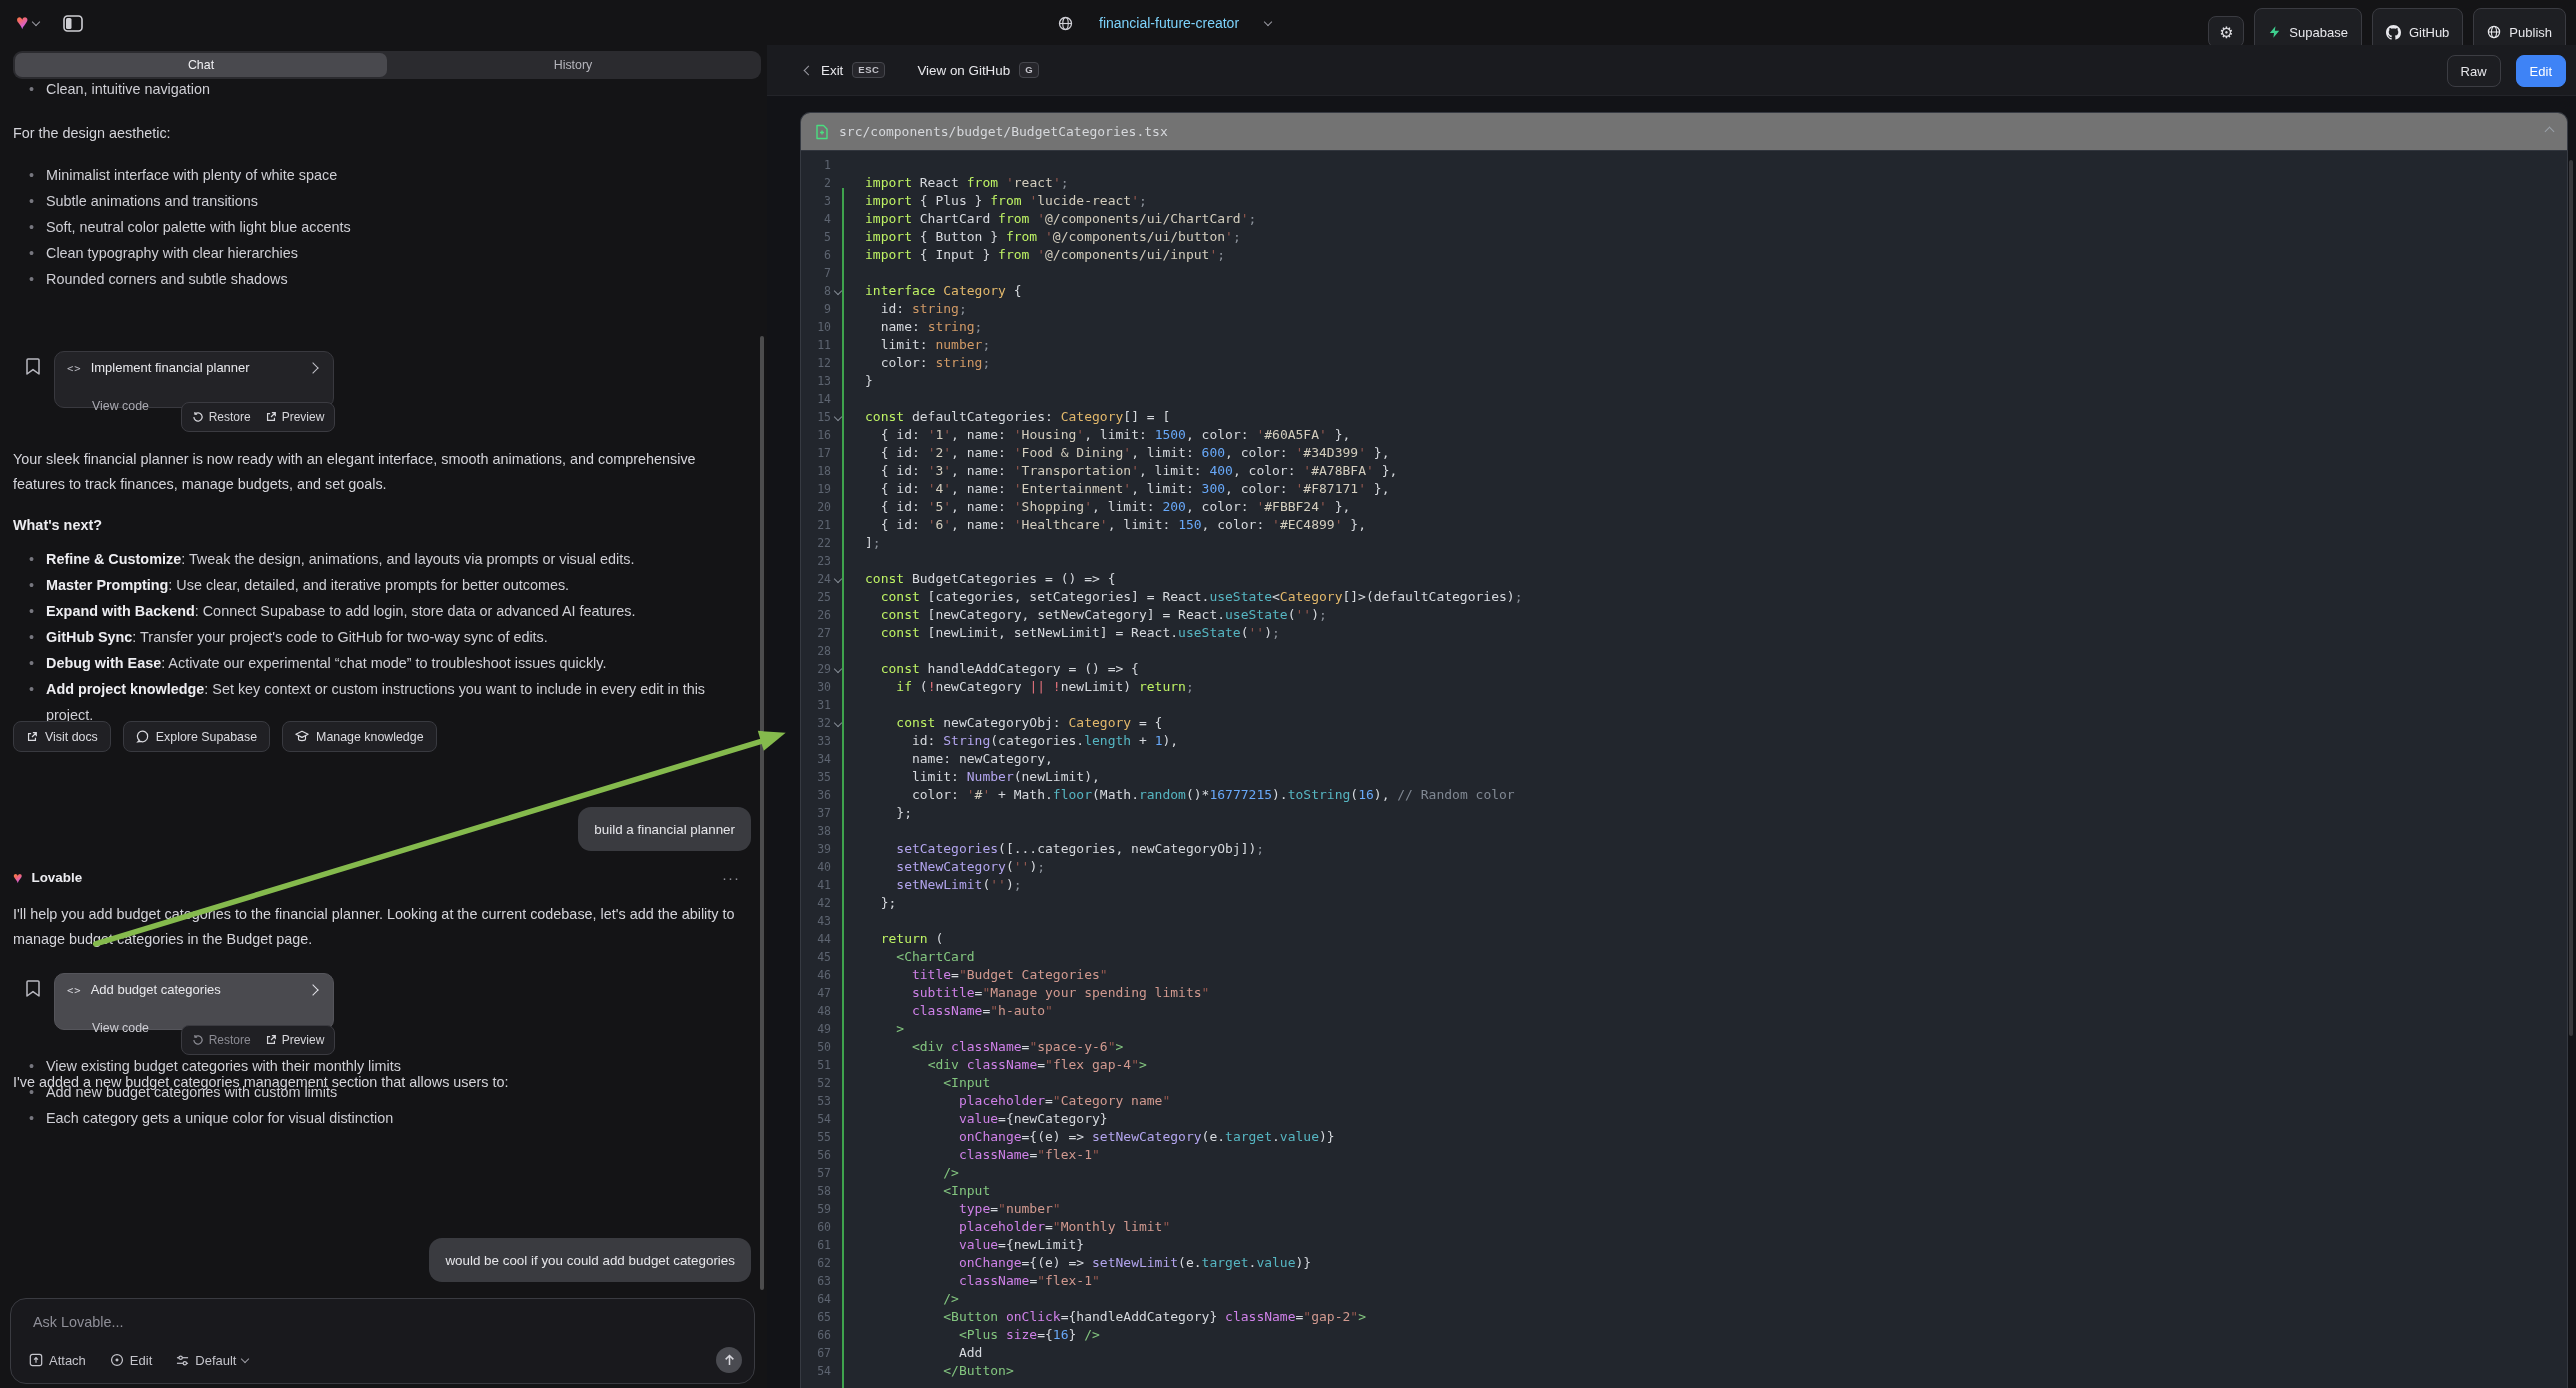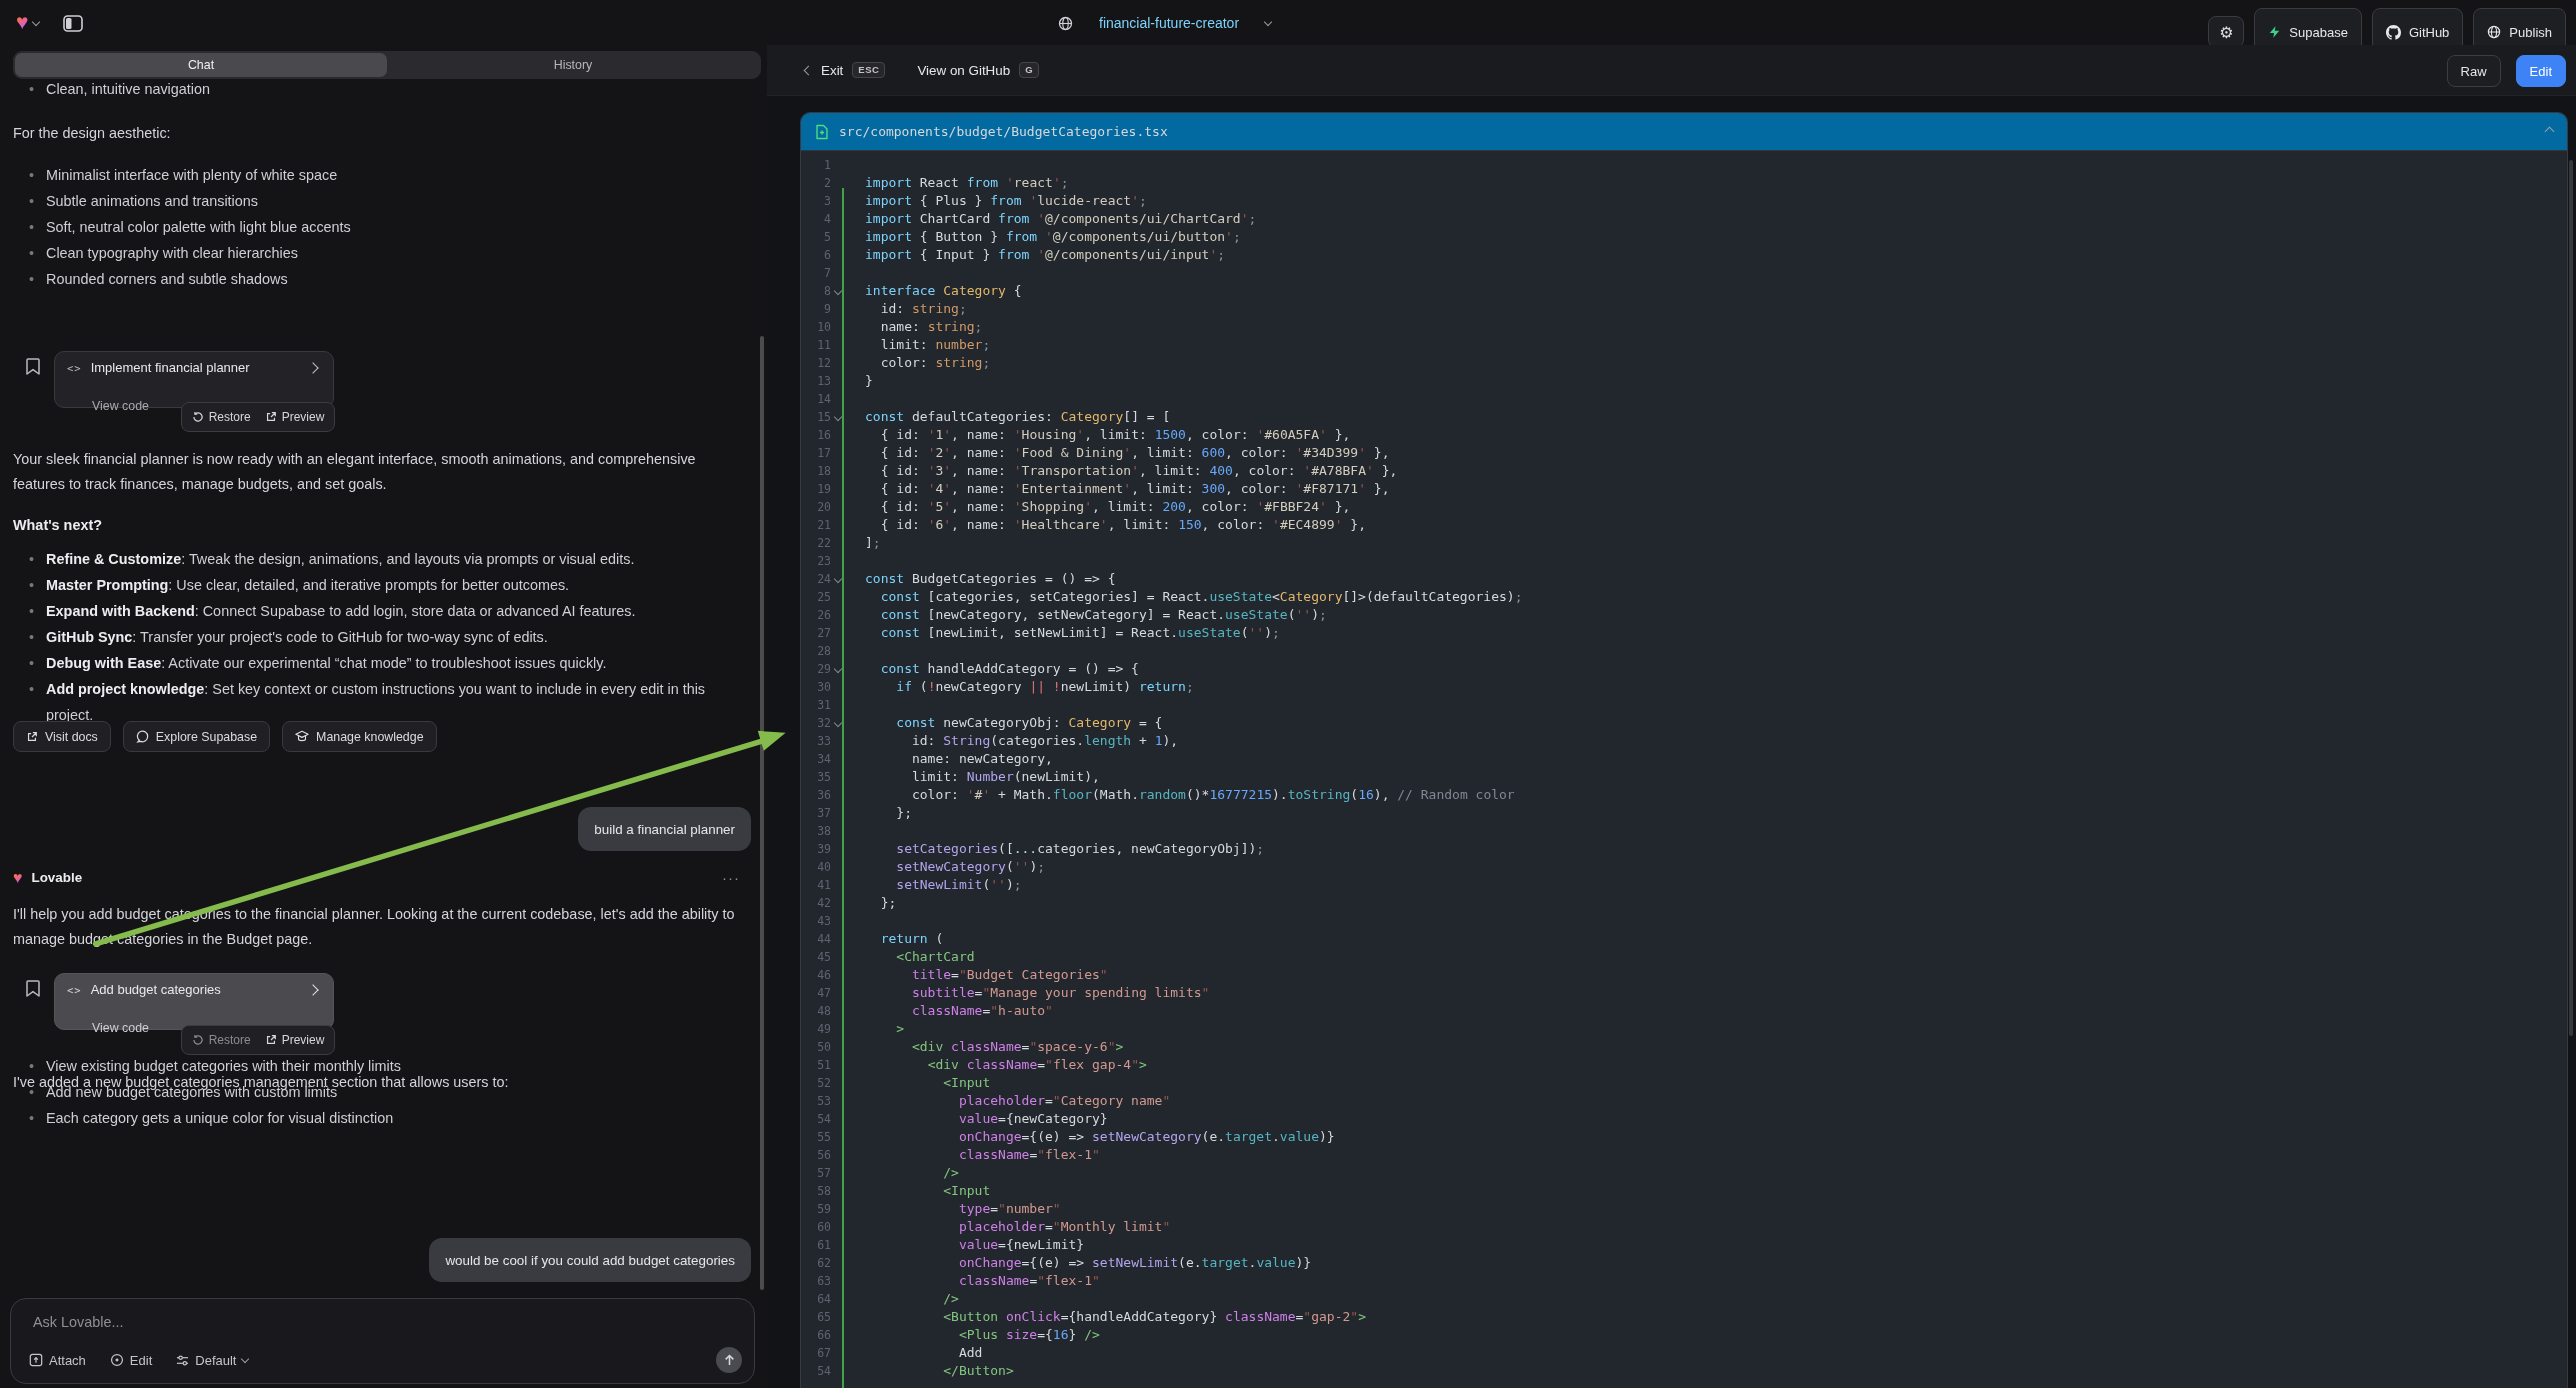--- a/index.html
+++ b/index.html
@@ -71,32 +71,32 @@
   .kbd{font-size:9.5px;font-weight:bold;letter-spacing:0.5px;color:#c3c3ca;background:#26262b;
        border:1px solid #45464c;border-radius:4px;padding:2px 5px;line-height:10px;}
   .ch-right{position:absolute;right:10px;top:10px;display:flex;gap:15px;}
   .hdr-btn{height:30px;padding:0 13px;display:flex;align-items:center;border-radius:8px;
            font-size:13px;}
   .hdr-btn.raw{background:#1d1e22;border:1px solid #3c3d43;color:#e6e6ea;}
   .hdr-btn.diff{background:#3e83f6;color:#fff;border:1px solid #3e83f6;}
   .code-card{position:absolute;left:33px;top:67px;right:8px;bottom:-2px;background:#22262d;
              border:1px solid #363a42;border-radius:10px 10px 0 0;box-sizing:border-box;overflow:hidden;}
   .filebar{position:absolute;left:0;top:0;right:0;height:37px;border-bottom:1px solid #31353d;
-           display:flex;align-items:center;padding:0 14px;gap:10px;background:#0369a1;
+           display:flex;align-items:center;padding:0 14px;gap:10px;background:#737373;
            font-family:"DejaVu Sans Mono",monospace;font-size:13px;color:#d6d8dc;}
   .filebar .spacer{flex:1;}
   .code-area{position:absolute;left:0;top:37px;right:0;bottom:0;padding-top:6px;}
   .diff-line{position:absolute;left:41px;top:38px;bottom:0;width:2px;background:#3fa34d;}
   .cl{display:flex;height:18px;line-height:18px;font-family:"DejaVu Sans Mono",monospace;
       font-size:13px;white-space:pre;}
   .ln{width:30px;flex:none;text-align:right;color:#5d6470;font-size:11.5px;}
   .fold{width:14px;flex:none;display:flex;align-items:center;justify-content:center;color:#848b94;}
   .fold .chev{width:5px;height:5px;border-width:1.3px;}
   .ct{margin-left:20px;color:#d6d9de;}
-  .tk-kw{color:#7dd3fc;margin-top:8px;} .tk-pln{color:#d6d9de;} .tk-type{color:#e2b86b;}
+  .tk-kw{color:#bef264;margin-top:8px;} .tk-pln{color:#d6d9de;} .tk-type{color:#e2b86b;}
   .tk-tkw{color:#d19a66;} .tk-str{color:#d3cdbd;} .tk-jstr{color:#d1998f;}
   .tk-num{color:#68a8f8;} .tk-mth{color:#56b6c2;} .tk-fn{color:#b3a5ee;}
   .tk-tag{color:#83c57f;} .tk-attr{color:#cf81e8;} .tk-op{color:#e0707a;}
   .tk-cm{color:#808893;} .tk-pun{color:#8d939c;} .q{color:#96594f;}
   .arrow-overlay{position:absolute;left:0;top:0;width:2576px;height:1388px;pointer-events:none;z-index:40;}
   svg{display:block;}
 </style>
 </head>
 <body>
 

